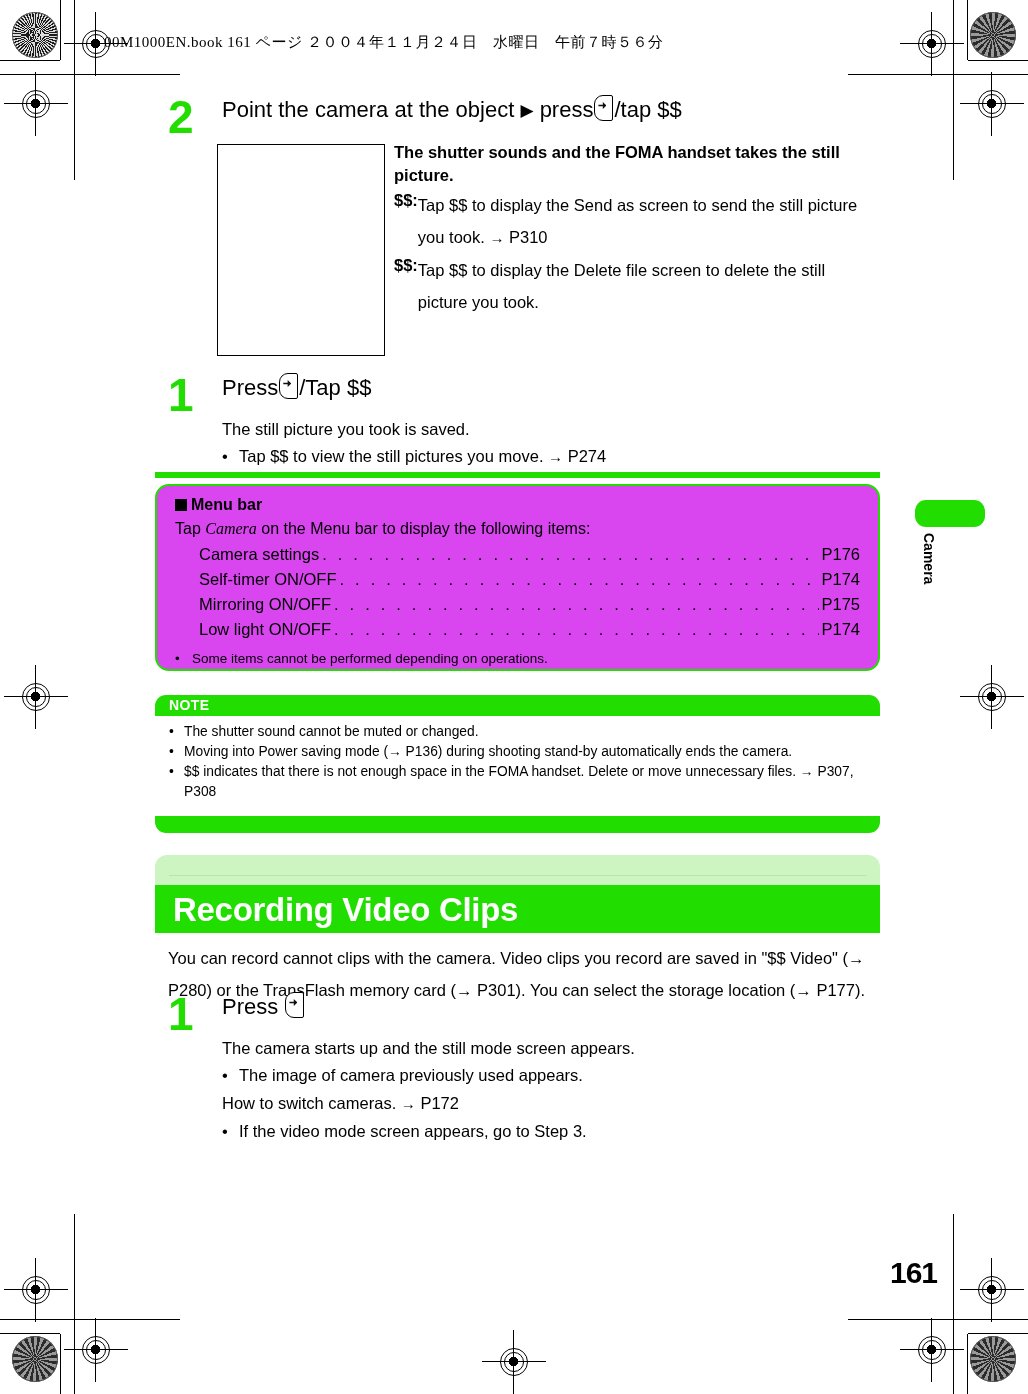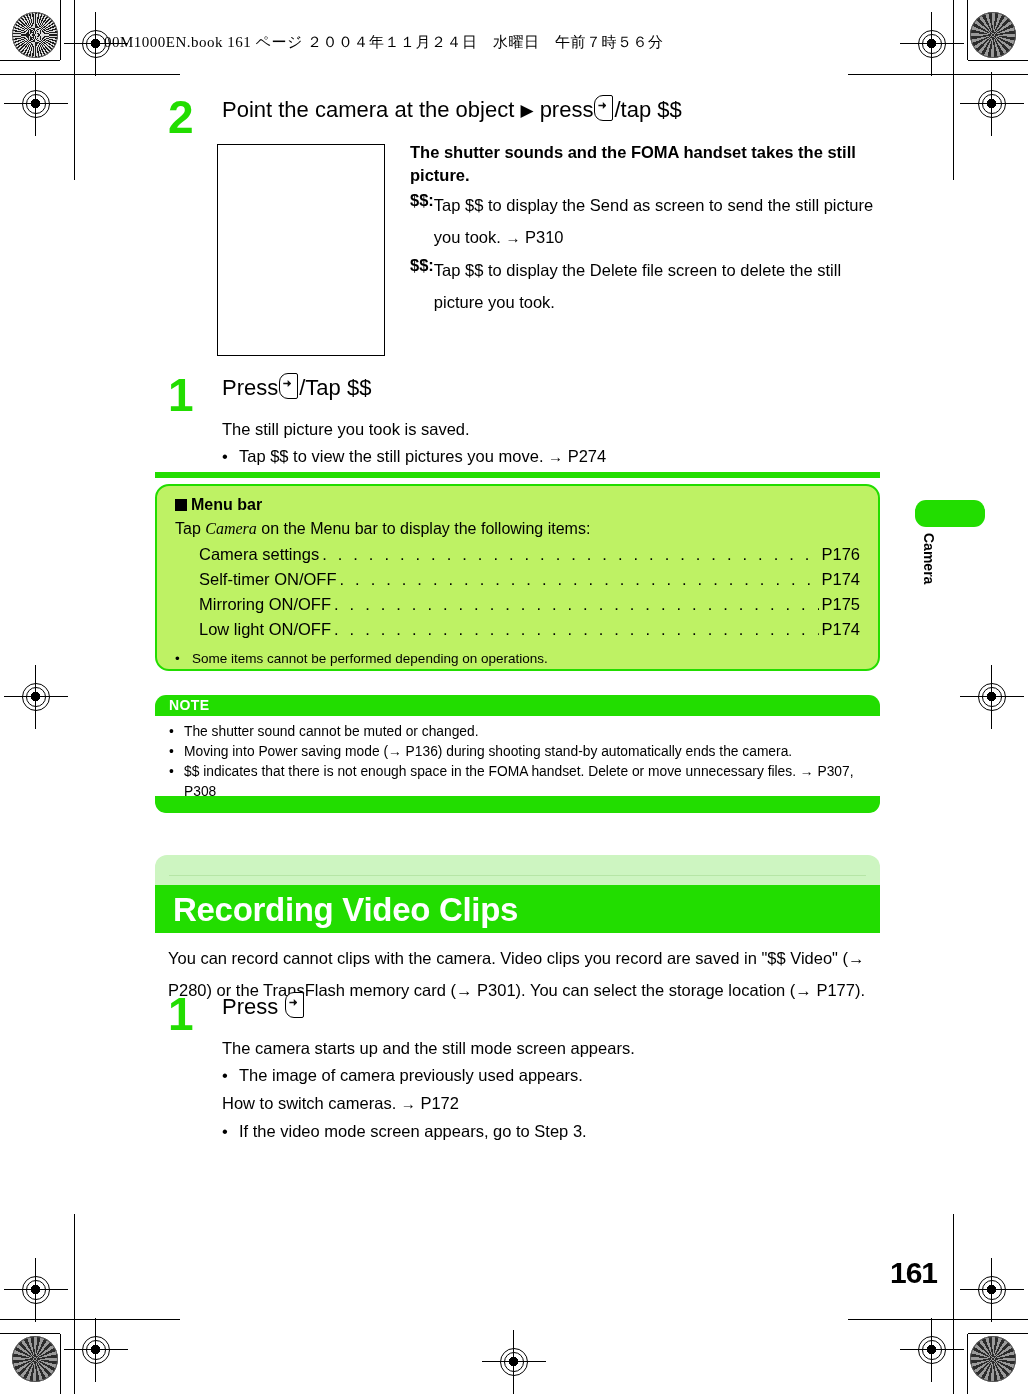--- a/index.html
+++ b/index.html
@@ -91,21 +91,21 @@
   .img-placeholder {
     position:absolute; border:1.4px solid #000; background:#fff;
   }
 
   .bullet-row { display:flex; font-size:16.5px; line-height:23px; }
   .bullet-dot { width:17px; flex:0 0 17px; text-align:left; }
 
   
   .mb-topbar { position:absolute; background:#22dd00; }
   .mb-box {
-    position:absolute; border:2px solid #22dd00; border-radius:14px; background:#bef264;
+    position:absolute; border:2px solid #22dd00; border-radius:14px; background:#d946ef;
   }
   .mb-heading { font-weight:700; font-size:16px; line-height:20px; display:flex; align-items:center; }
   .mb-sq { width:12px; height:12px; background:#000; margin-right:4px; display:inline-block; }
   .mb-intro { font-size:16px; line-height:22px; }
   .mb-item { display:flex; align-items:baseline; font-size:16.5px; line-height:25px; }
   .mb-item .lbl { white-space:nowrap; }
   .mb-item .dots {
     flex:1 1 auto; overflow:hidden; white-space:nowrap;
     margin:0 2px 0 3px; letter-spacing:3.2px; color:#000; font-size:16.5px;
   }
@@ -264,21 +264,21 @@
       <div class="step-title">
         <span>Point the camera at the object</span>
         <span class="tri">▶</span>
         <span>press</span><span class="keyicon big"></span><span>/tap $$</span>
       </div>
     </div>
   </div>
 
   <div class="img-placeholder" style="left:217px;top:144px;width:166px;height:210px;"></div>
 
-  <div style="position:absolute;left:410px;top:141px;width:484px;">
+  <div style="position:absolute;left:394px;top:141px;width:484px;">
     <div class="bold-text">The shutter sounds and the FOMA handset takes the still picture.</div>
     <div style="display:flex;margin-top:2px;">
       <span class="bold-text" style="flex:0 0 auto;">$$:</span>
       <span class="body-text" style="text-indent:0;padding-left:0;">
         <span>Tap $$ to display the Send as screen to send the still picture you took.</span>
         <span class="arrow-r">→</span>
         <span>P310</span>
       </span>
     </div>
     <div style="display:flex;">
@@ -339,21 +339,21 @@
         </div>
       </div>
 
       <div class="mb-note" style="margin-top:7px;">
         <span style="width:17px;flex:0 0 17px;">•</span>
         <span>Some items cannot be performed depending on operations.</span>
       </div>
     </div>
   </div>
 
-  <div class="note-box" style="left:155px;top:695px;width:725px;height:118px;">
+  <div class="note-box" style="left:155px;top:695px;width:725px;height:138px;">
     <div class="note-head">NOTE</div>
     <div class="note-body">
       <div class="note-line">
         <span class="nb">•</span>
         <span>The shutter sound cannot be muted or changed.</span>
       </div>
       <div class="note-line">
         <span class="nb">•</span>
         <span>Moving into Power saving mode (→ P136) during shooting stand-by automatically ends the camera.</span>
       </div>

